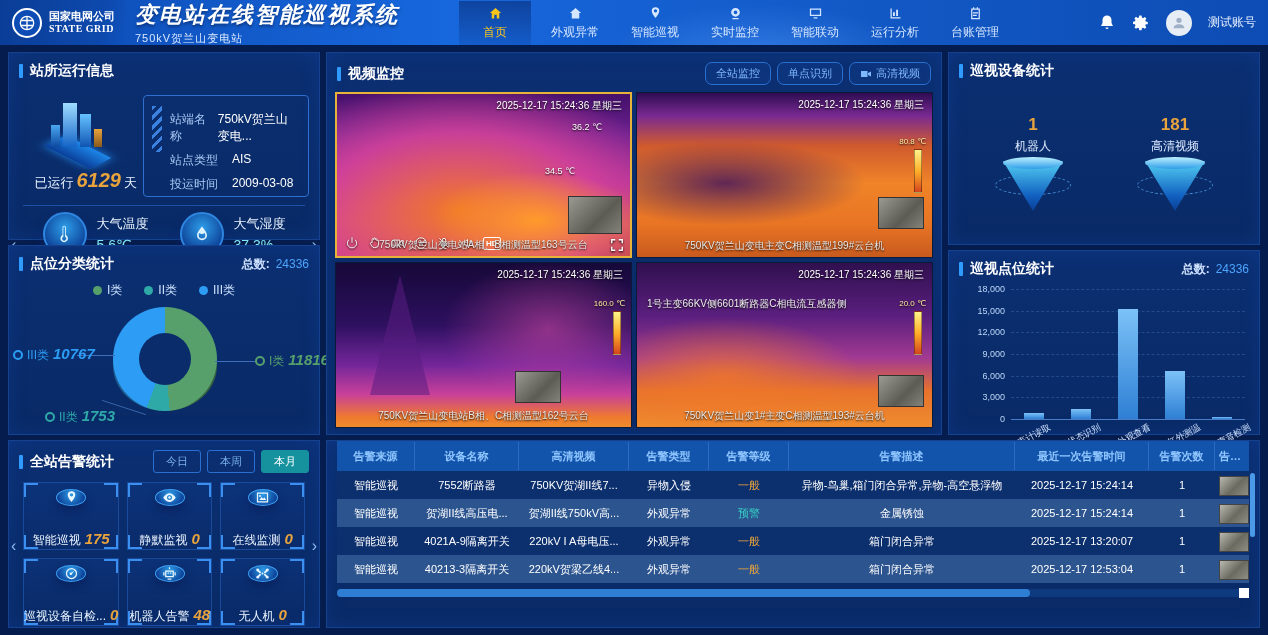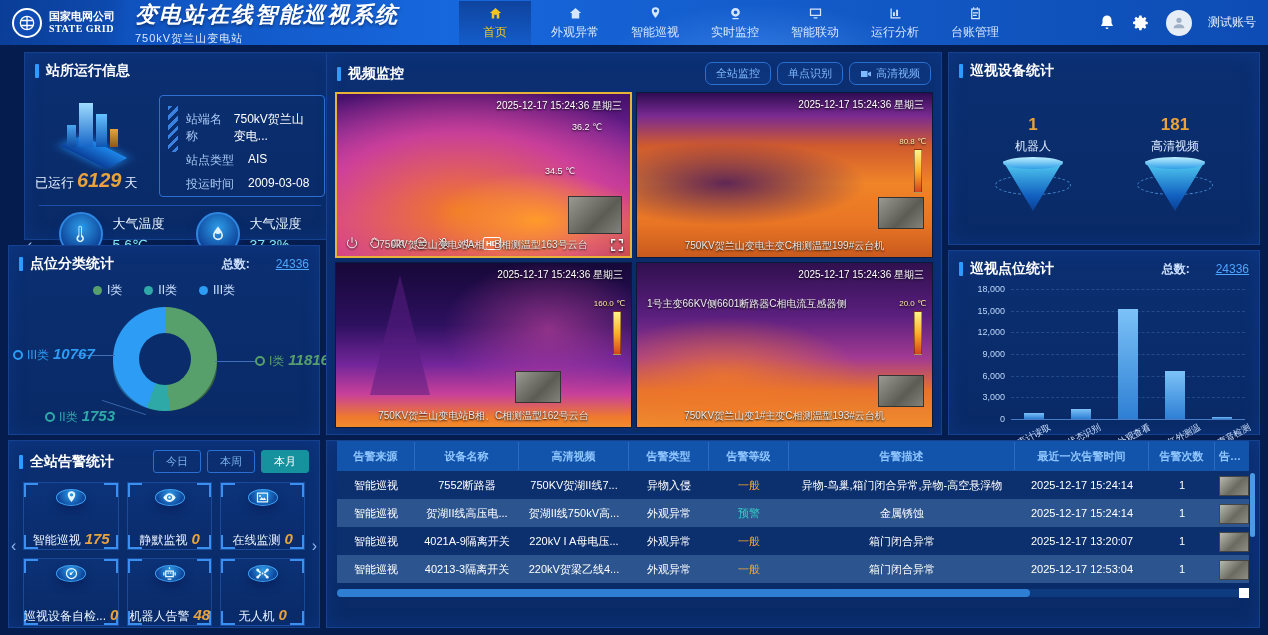--- a/index.html
+++ b/index.html
@@ -31,25 +31,25 @@
   .avatar{width:26px;height:26px;border-radius:50%;background:#e7edf5;display:flex;align-items:center;justify-content:center;}
   .avatar svg{width:16px;height:16px;fill:#9fb0c6;}
   .username{font-size:12px;color:#eaf2ff;}
 
   
   .panel{position:absolute;background:linear-gradient(180deg,#0b2f72,#092a66);border:1px solid #15418f;box-shadow:inset 0 0 18px rgba(20,80,190,.25);}
   .ptitle{display:flex;align-items:center;font-size:14px;font-weight:bold;color:#fff;padding:9px 10px 7px;}
   .ptitle::before{content:"";width:4px;height:14px;background:#2f9bff;margin-right:7px;border-radius:1px;}
   .ptitle .right{margin-left:auto;display:flex;align-items:center;gap:6px;font-weight:normal;}
   .total-label{font-size:12px;color:#cfe2ff;font-weight:bold;}
-  .total-link{font-size:12px;color:#4da6ff;text-decoration:underline;cursor:pointer;margin-left:20px;}
+  .total-link{font-size:12px;color:#4da6ff;cursor:pointer;}
 
   
   .sta-top{display:flex;padding:2px 10px 0;}
-  .building-wrap{width:118px;text-align:left;}
+  .building-wrap{width:118px;text-align:right;}
   .bld{position:relative;width:90px;height:72px;margin:4px auto 0;}
   .bld .base{position:absolute;left:13px;top:44px;width:64px;height:30px;background:linear-gradient(180deg,#1d86e8,#0a3f9a);transform:rotateX(60deg) rotate(45deg);box-shadow:0 0 14px #1d86e8;}
   .bld .t1,.bld .t2,.bld .t3{position:absolute;bottom:18px;background:linear-gradient(180deg,#9fdcff,#1565c8);}
   .bld .t1{left:30px;width:14px;height:44px;}
   .bld .t2{left:47px;width:11px;height:33px;background:linear-gradient(180deg,#66c2ff,#0f55b4);}
   .bld .t3{left:18px;width:9px;height:22px;background:linear-gradient(180deg,#4aa6f0,#0d4aa0);}
   .bld .t4{position:absolute;bottom:18px;left:61px;width:8px;height:18px;background:linear-gradient(180deg,#e8a33d,#8a5a1a);}
   .run-line{font-size:13px;color:#e6f0ff;margin-top:4px;}
   .run-days{font-size:20px;font-weight:bold;font-style:italic;color:#e8a33d;margin:0 3px;}
   .info-box{flex:1;margin-left:6px;margin-top:6px;border:1px solid #2f6fd0;border-radius:4px;position:relative;padding:8px 10px 6px 26px;height:102px;}
@@ -238,21 +238,21 @@
         </svg>
       <div class="avatar">
         <svg viewBox="0 0 24 24">
             <path d="M12 4a4 4 0 1 1 0 8 4 4 0 0 1 0-8zm0 10c4.4 0 8 2.2 8 5v1H4v-1c0-2.8 3.6-5 8-5z"></path>
           </svg>
       </div>
       <span class="username">测试账号</span>
     </div>
   </header>
 
-  <section class="panel" style="left:24px;top:52px;width:312px;height:188px;">
+  <section class="panel" style="left:8px;top:52px;width:312px;height:188px;">
     <div class="ptitle">
         <span>站所运行信息</span>
       </div>
     <div class="sta-top">
       <div class="building-wrap">
         <div class="bld">
           <div class="base"></div>
             <div class="t3"></div>
             <div class="t1"></div>
             <div class="t2"></div>

